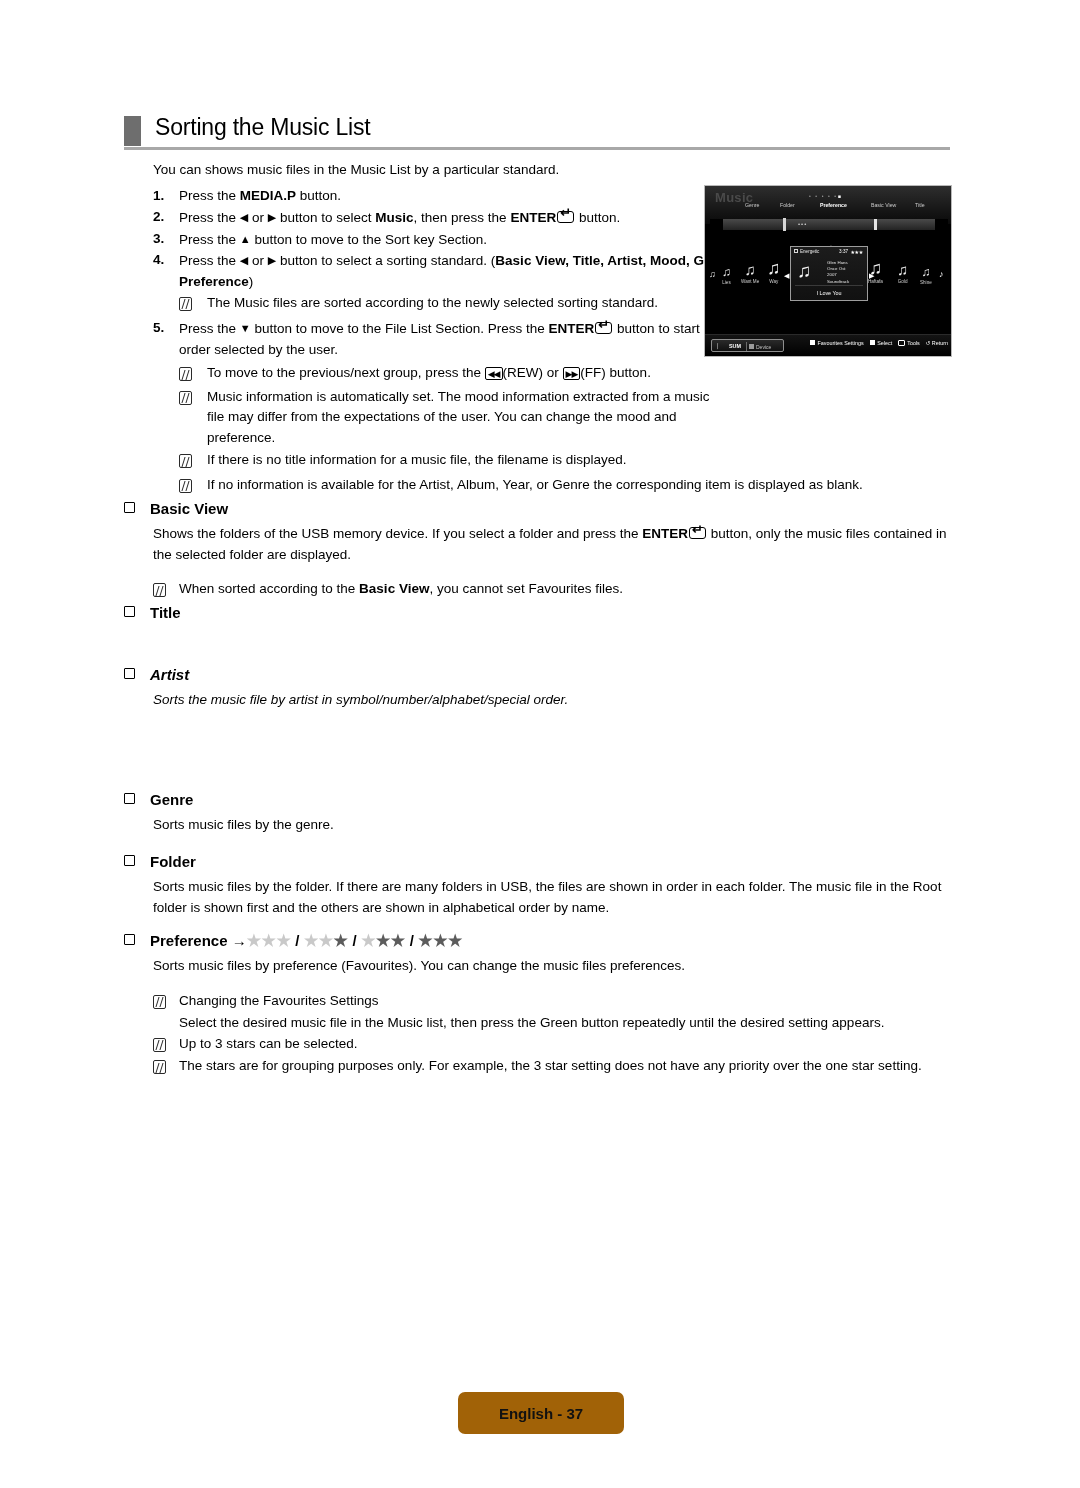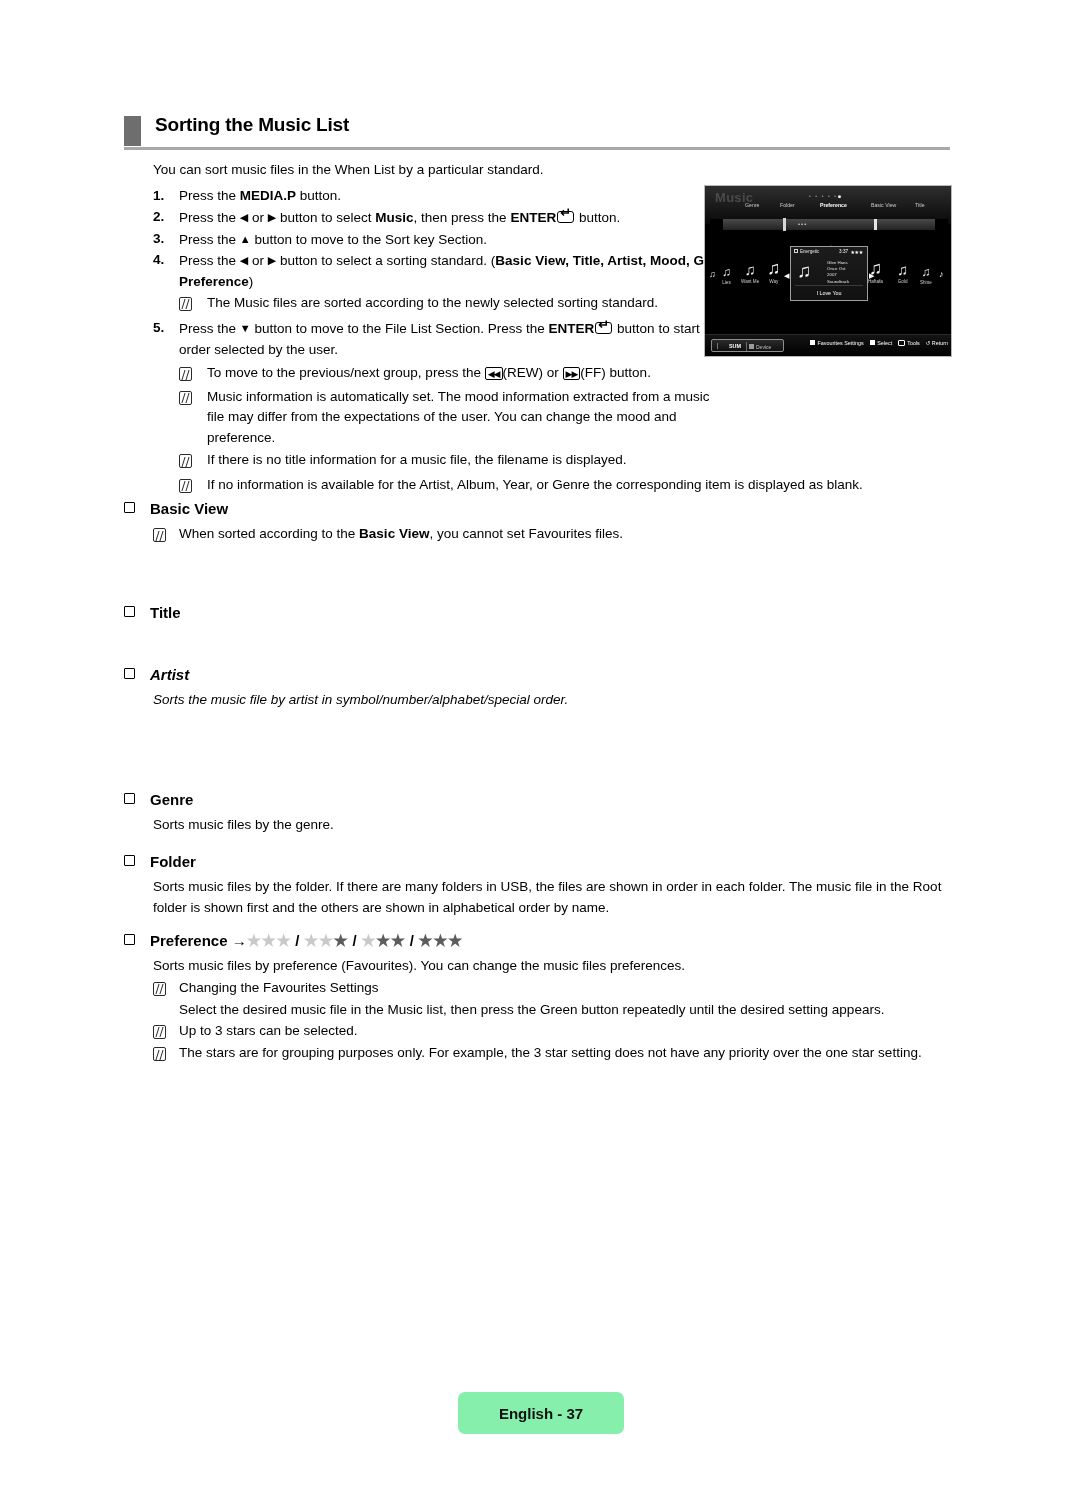--- a/index.html
+++ b/index.html
@@ -30,22 +30,22 @@
   }
   .sec-header .accent {
     position: absolute;
     left: 0; top: 2px;
     width: 17px; height: 30px;
     background: #6e6e6e;
   }
   .sec-header .title {
     position: absolute;
     left: 31px; top: 0px;
-    font-size: 19px;
-    font-weight: bold;
+    font-size: 23px;
+    font-weight: normal;
     letter-spacing: -0.2px;
     white-space: nowrap;
   }
   .sec-header .rule {
     position: absolute;
     left: 0; top: 33px;
     width: 826px; height: 3px;
     background: #a8a8a8;
   }
 
@@ -170,21 +170,21 @@
     margin-right: 15px;
     flex: 0 0 11px;
     position: relative;
     top: -1px;
   }
   .subsec .para {
     margin-left: 29px;
     font-size: 13.5px;
     line-height: 20.5px;
   }
-  .subsec .notes { margin-left: 29px; margin-top: 1px; }
+  .subsec .notes { margin-left: 29px; margin-top: 14px; }
   .subsec .notes .note .nicon { flex: 0 0 26px; width: 26px; }
 
   
   .stars { display: inline-block; white-space: nowrap; letter-spacing: 0.5px; }
   .star { font-size: 16px; line-height: 1; }
   .star.on  { color: #5c5c5c; }
   .star.off { color: #c9c9c9; }
   .slash { color: #000; font-weight: bold; margin: 0 4px; }
 
   
@@ -312,39 +312,39 @@
   .tv .acts { position:absolute; right:5px; top:5px; font-size:5.4px; color:#ffffff; white-space:nowrap; }
   .tv .acts .sq { display:inline-block; width:5px;height:5px;background:#ffffff;margin-right:2.5px; vertical-align:0px;}
   .tv .acts .gap { display:inline-block; width:6px; }
   .tv .acts .tl { display:inline-block; width:7px;height:5.5px;border:0.8px solid #fff;border-radius:1px;margin-right:2px;vertical-align:-0.5px;}
 
   
   .footer {
     position: absolute;
     left: 458px; top: 1392px;
     width: 166px; height: 42px;
-    background: #86efac;
+    background: #a16207;
     border-radius: 7px;
     display: flex; align-items: center; justify-content: center;
     font-size: 15px; font-weight: bold;
     color: #111;
   }
 </style>
 </head>
 <body>
 
 <div class="page">
 
   <div class="sec-header">
     <div class="accent"></div>
     <div class="title">Sorting the Music List</div>
     <div class="rule"></div>
   </div>
 
-  <div class="intro">You can sort music files in the When List by a particular standard.</div>
+  <div class="intro">You can shows music files in the Music List by a particular standard.</div>
 
   <div class="steps">
 
     <div class="step">
       <div class="num">1.</div>
       <div class="txt">
         <span>Press the </span><b>MEDIA.P</b><span> button.</span>
       </div>
     </div>
 
@@ -402,20 +402,23 @@
       <div class="nicon"><span class="memo-ico"></span></div>
       <div class="ntxt">If no information is available for the Artist, Album, Year, or Genre the corresponding item is displayed as blank.</div>
     </div>
 
   </div>
 
   <div class="subsec" style="top:500px;">
     <div class="head">
       <span class="sq-ico"></span>
       <span>Basic View</span>
+    </div>
+    <div class="para">
+      <span>Shows the folders of the USB memory device. If you select a folder and press the </span><b>ENTER</b><span class="enter-ico"></span><span> button, only the music files contained in the selected folder are displayed.</span>
     </div>
     <div class="notes">
       <div class="note">
         <div class="nicon"><span class="memo-ico"></span></div>
         <div class="ntxt">
           <span>When sorted according to the </span><b>Basic View</b><span>, you cannot set Favourites files.</span>
         </div>
       </div>
     </div>
   </div>

